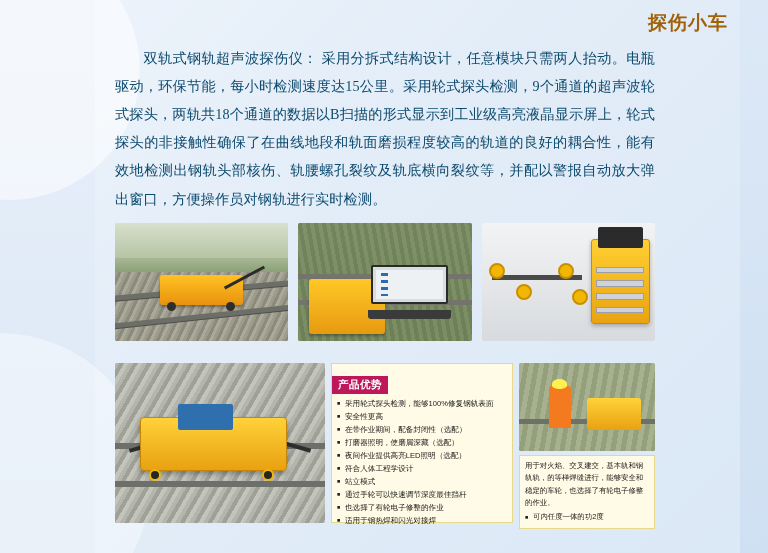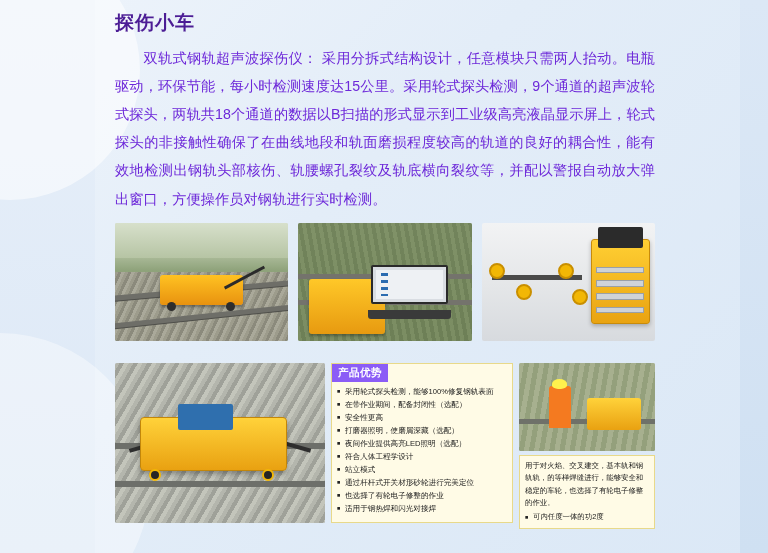--- a/index.html
+++ b/index.html
@@ -11,34 +11,36 @@
   body {
     background: linear-gradient(135deg, #eef4fb 0%, #e3edf8 40%, #dbe8f6 100%);
     position: relative;
   }
   .page {
     position: absolute; inset: 0;
     padding: 10px 40px 0 115px;
   }
   
   .sec-title {
-    color: #4c1d95;
+    color: #a16207;
     font-size: 19px;
     font-weight: bold;
     letter-spacing: 1px;
     margin-bottom: 8px;
+    text-align: right;
   }
   .body-text {
-    color: #6d28d9;
+    color: #0c4a6e;
     font-size: 14.2px;
     line-height: 1.98;
     text-align: justify;
     text-indent: 2em;
     width: 540px;
     letter-spacing: 0.1px;
+    font-family: Liberation Serif, serif;
   }
   .photo-row {
     display: flex;
     gap: 10px;
     margin-top: 10px;
     width: 540px;
   }
   .photo {
     height: 118px;
     flex: 1;
@@ -181,27 +183,28 @@
   .big-photo .bw1{ left:16%; } .big-photo .bw2{ left:70%; }
   .feature-box {
     flex: 0 0 182px;
     background: #fffbe6;
     border: 1px solid #e8d98a;
     position: relative;
     display: flex;
     flex-direction: column;
   }
   .feature-head {
-    background: #8b5cf6;
+    background: #be185d;
     color: #ffffff;
     font-size: 10.5px;
     font-weight: bold;
     padding: 2px 6px;
     align-self: flex-start;
     letter-spacing: .5px;
+    margin-top: 12px;
   }
   .feature-list {
     list-style: none;
     padding: 3px 5px 2px 5px;
     font-size: 7.6px;
     line-height: 1.72;
     color: #1a1a1a;
   }
   .feature-list li { position: relative; padding-left: 8px; }
   .feature-list li:before {
@@ -340,27 +343,27 @@
         <div class="grinder"></div>
         <div class="motor"></div>
         <div class="wheel bw1"></div>
         <div class="wheel bw2"></div>
       </div>
 
       <div class="feature-box">
         <div class="feature-head">产品优势</div>
         <ul class="feature-list">
           <li>采用轮式探头检测，能够100%修复钢轨表面</li>
+          <li>安全性更高</li>
           <li>在带作业期间，配备封闭性（选配）</li>
-          <li>安全性更高</li>
           <li>打磨器照明，使磨屑深藏（选配）</li>
           <li>夜间作业提供高亮LED照明（选配）</li>
           <li>符合人体工程学设计</li>
           <li>站立模式</li>
-          <li>通过杆杆式开关材形砂轮进行完美定位</li>
+          <li>通过手轮可以快速调节深度最佳挡杆</li>
           <li>也选择了有轮电子修整的作业</li>
           <li>适用于钢热焊和闪光对接焊</li>
 
         </ul>
       </div>
 
       <div class="right-col">
         <div class="worker-photo">
           <div class="grd"></div>
           <div class="rail"></div>

